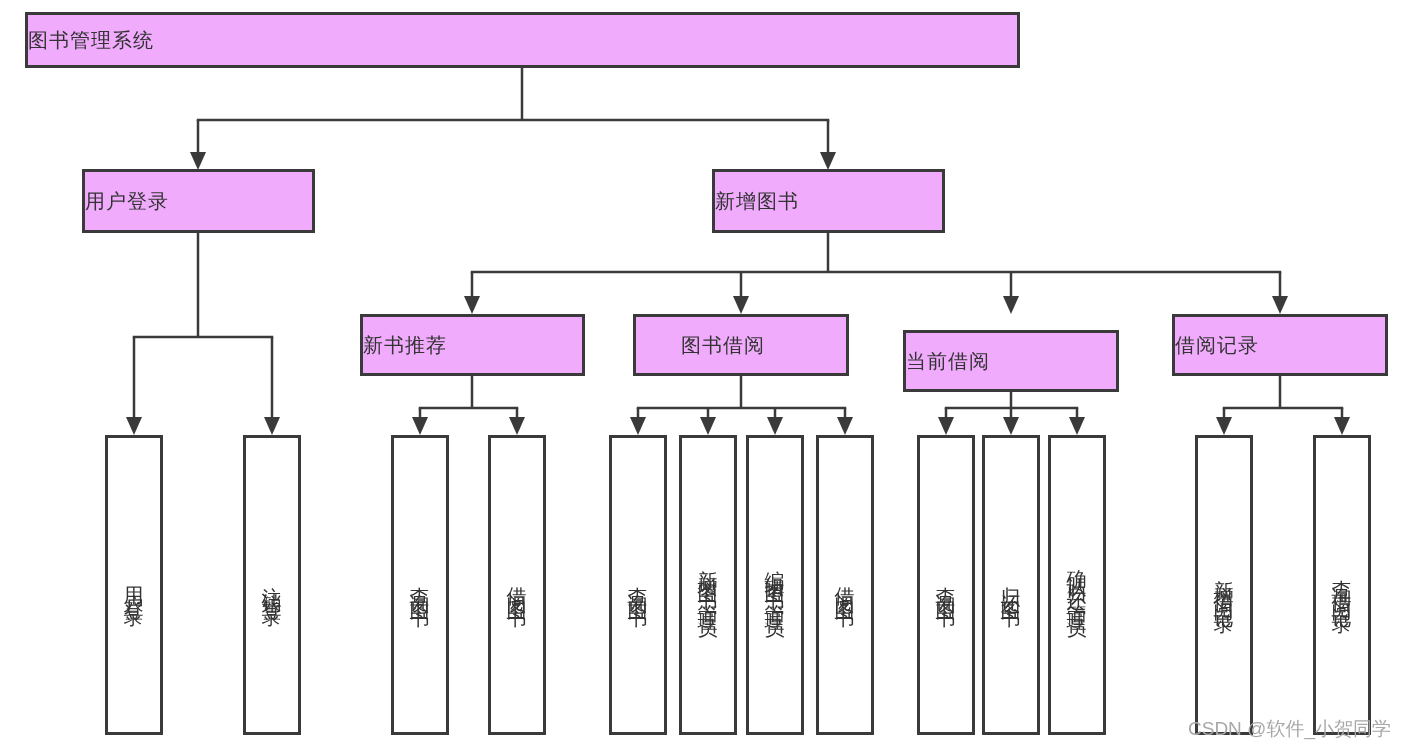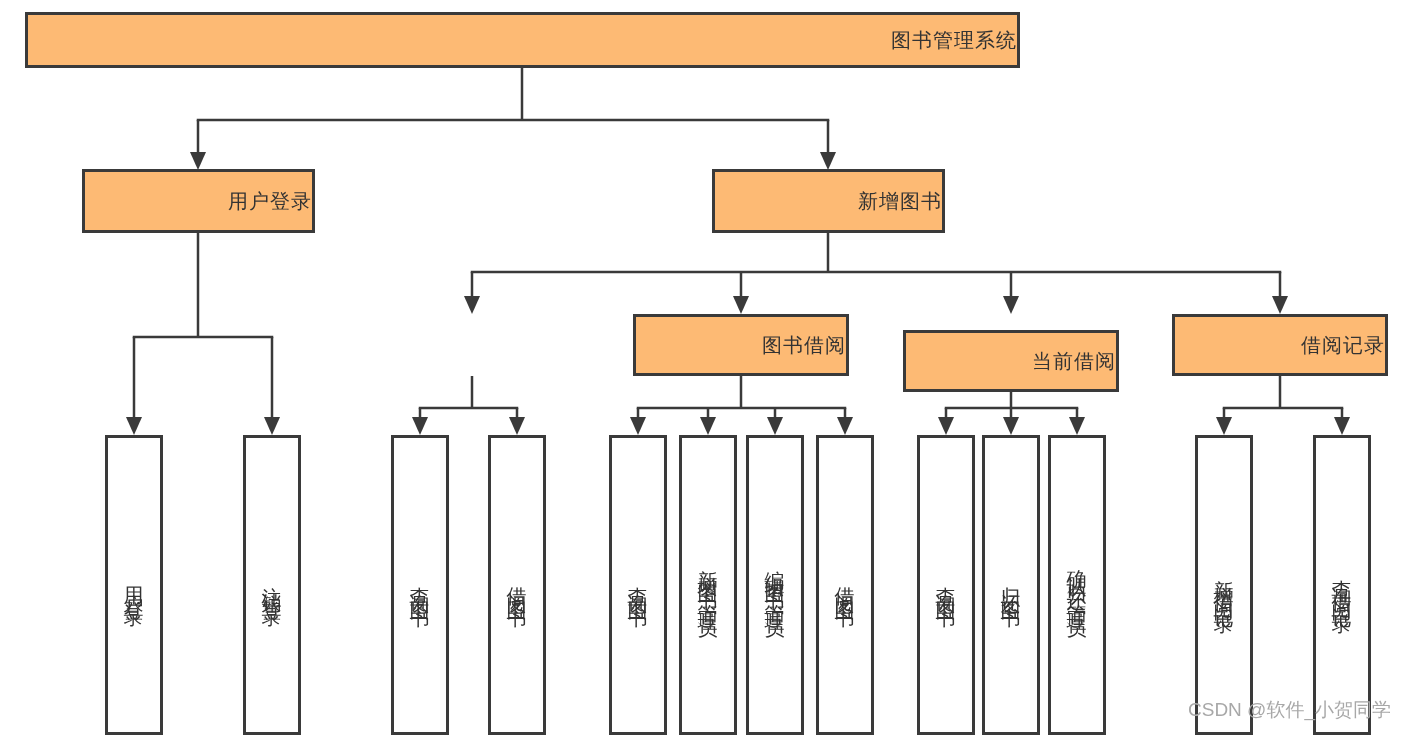--- a/index.html
+++ b/index.html
@@ -19,24 +19,24 @@
     position: absolute;
     left: 0; top: 0;
     width: 1405px;
     height: 747px;
     z-index: 1;
   }
   .hbox {
     position: absolute;
     box-sizing: border-box;
     border: 3px solid #3a3a3a;
-    background: #fdba74;
+    background: #f0abfc;
     display: flex;
     align-items: center;
-    justify-content: flex-end;
+    justify-content: flex-start;
     font-size: 20px;
     letter-spacing: 1px;
     color: #333333;
     z-index: 2;
   }
   .vbox {
     position: absolute;
     box-sizing: border-box;
     top: 435px;
     width: 58px;
@@ -53,21 +53,21 @@
     text-orientation: mixed;
     font-size: 20px;
     letter-spacing: 7px;
     line-height: 1;
     color: #333333;
     white-space: nowrap;
   }
   .watermark {
     position: absolute;
     left: 1188px;
-    top: 697px;
+    top: 716px;
     font-size: 19px;
     color: #a8a8a8;
     z-index: 5;
     white-space: nowrap;
   }
 </style>
 </head>
 <body>
 
 <div class="stage">
@@ -152,20 +152,23 @@
     <span>图书管理系统</span>
   </div>
 
   <div class="hbox" style="left:82px; top:169px; width:233px; height:64px;">
     <span>用户登录</span>
   </div>
   <div class="hbox" style="left:712px; top:169px; width:233px; height:64px;">
     <span>新增图书</span>
   </div>
 
+  <div class="hbox" style="left:360px; top:314px; width:225px; height:62px;">
+    <span>新书推荐</span>
+  </div>
   <div class="hbox" style="left:633px; top:314px; width:216px; height:62px;padding-left:45px;">
     <span>图书借阅</span>
   </div>
   <div class="hbox" style="left:903px; top:314px; width:216px; height:62px;margin-top:16px;">
     <span>当前借阅</span>
   </div>
   <div class="hbox" style="left:1172px; top:314px; width:216px; height:62px;">
     <span>借阅记录</span>
   </div>
 

